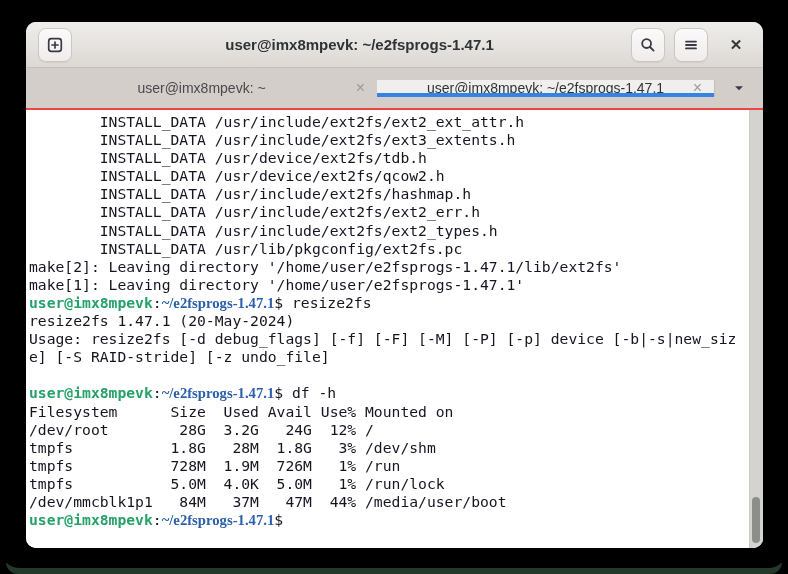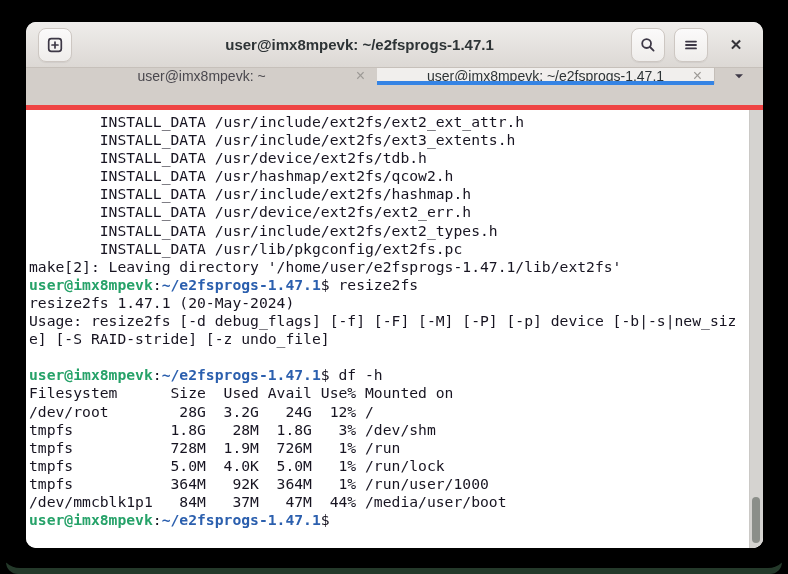--- a/index.html
+++ b/index.html
@@ -44,22 +44,22 @@
   .tb-right{margin-left:auto;display:flex;align-items:center;gap:9px;}
   .win-close{
     width:30px;height:30px;display:flex;align-items:center;justify-content:center;
     color:#36353a;font-size:15px;font-weight:bold;cursor:pointer;margin-left:4px;
   }
   .icon-svg{display:block;}
 
   
   .tabbar{
     height:42px;flex:0 0 42px;background:#d3cec9;
-    display:flex;align-items:flex-start;
-    border-bottom:5px solid #ef4444;box-sizing:border-box;
+    display:flex;align-items:center;
+    border-bottom:2px solid #ef4444;box-sizing:border-box;
   }
   .tab{
     position:relative;display:flex;align-items:center;justify-content:center;
     font-size:14px;color:#4a484e;cursor:pointer;box-sizing:border-box;
   }
   .tab-home{width:351px;}
   .tab-e2fs{width:337px;background:#f1efed;color:#2e3436;}
   .tab-e2fs::after{
     content:"";position:absolute;left:0;right:0;bottom:-1px;height:4px;
     background:var(--accent-blue,#3584e4);
@@ -79,21 +79,21 @@
     flex:1;position:relative;background:var(--terminal-bg,#fff);overflow:hidden;
     font-family:"DejaVu Sans Mono", monospace;font-size:14.7px;
   }
   .terminal-output{padding:3px 18px 0 3px;}
   .term-line{
     white-space:pre;line-height:18.1px;min-height:18.1px;
     color:var(--terminal-fg,#171421);
   }
   .seg-plain{color:var(--terminal-fg,#171421);}
   .seg-user{color:var(--prompt-green,#26a269);font-weight:bold;}
-  .seg-path{color:var(--prompt-blue,#2b5fae);font-weight:bold;}
+  .seg-path{color:var(--prompt-blue,#2b5fae);font-weight:bold;font-family:Liberation Serif, serif;}
 
   .scroll-track{
     position:absolute;top:0;right:0;width:14px;height:100%;
     background:#d5d3d0;border-left:1px solid #cbc9c6;box-sizing:border-box;
   }
   .scroll-thumb{
     position:absolute;right:3px;bottom:5px;width:8px;height:46px;
     border-radius:4px;background:#8b8e89;cursor:pointer;
   }
 </style>
@@ -151,38 +151,38 @@
         <path d="M4 6.2l4 4 4-4z" fill="#3d3846"></path>
       </svg>
     </div>
   </div>
 
   <div class="content">
     <div class="terminal-output">
         <div class="term-line"><span class="seg-plain">        INSTALL_DATA /usr/include/ext2fs/ext2_ext_attr.h</span></div>
         <div class="term-line"><span class="seg-plain">        INSTALL_DATA /usr/include/ext2fs/ext3_extents.h</span></div>
         <div class="term-line"><span class="seg-plain">        INSTALL_DATA /usr/device/ext2fs/tdb.h</span></div>
-        <div class="term-line"><span class="seg-plain">        INSTALL_DATA /usr/hashmap/ext2fs/qcow2.h</span></div>
+        <div class="term-line"><span class="seg-plain">        INSTALL_DATA /usr/device/ext2fs/qcow2.h</span></div>
         <div class="term-line"><span class="seg-plain">        INSTALL_DATA /usr/include/ext2fs/hashmap.h</span></div>
-        <div class="term-line"><span class="seg-plain">        INSTALL_DATA /usr/device/ext2fs/ext2_err.h</span></div>
+        <div class="term-line"><span class="seg-plain">        INSTALL_DATA /usr/include/ext2fs/ext2_err.h</span></div>
         <div class="term-line"><span class="seg-plain">        INSTALL_DATA /usr/include/ext2fs/ext2_types.h</span></div>
         <div class="term-line"><span class="seg-plain">        INSTALL_DATA /usr/lib/pkgconfig/ext2fs.pc</span></div>
         <div class="term-line"><span class="seg-plain">make[2]: Leaving directory '/home/user/e2fsprogs-1.47.1/lib/ext2fs'</span></div>
+        <div class="term-line"><span class="seg-plain">make[1]: Leaving directory '/home/user/e2fsprogs-1.47.1'</span></div>
         <div class="term-line"><span class="seg-user">user@imx8mpevk</span><span class="seg-plain">:</span><span class="seg-path">~/e2fsprogs-1.47.1</span><span class="seg-plain">$ resize2fs</span></div>
         <div class="term-line"><span class="seg-plain">resize2fs 1.47.1 (20-May-2024)</span></div>
         <div class="term-line"><span class="seg-plain">Usage: resize2fs [-d debug_flags] [-f] [-F] [-M] [-P] [-p] device [-b|-s|new_siz</span></div>
         <div class="term-line"><span class="seg-plain">e] [-S RAID-stride] [-z undo_file]</span></div>
         <div class="term-line"></div>
         <div class="term-line"><span class="seg-user">user@imx8mpevk</span><span class="seg-plain">:</span><span class="seg-path">~/e2fsprogs-1.47.1</span><span class="seg-plain">$ df -h</span></div>
         <div class="term-line"><span class="seg-plain">Filesystem      Size  Used Avail Use% Mounted on</span></div>
         <div class="term-line"><span class="seg-plain">/dev/root        28G  3.2G   24G  12% /</span></div>
         <div class="term-line"><span class="seg-plain">tmpfs           1.8G   28M  1.8G   3% /dev/shm</span></div>
         <div class="term-line"><span class="seg-plain">tmpfs           728M  1.9M  726M   1% /run</span></div>
         <div class="term-line"><span class="seg-plain">tmpfs           5.0M  4.0K  5.0M   1% /run/lock</span></div>
-        <div class="term-line"><span class="seg-plain">tmpfs           364M   92K  364M   1% /run/user/1000</span></div>
         <div class="term-line"><span class="seg-plain">/dev/mmcblk1p1   84M   37M   47M  44% /media/user/boot</span></div>
         <div class="term-line"><span class="seg-user">user@imx8mpevk</span><span class="seg-plain">:</span><span class="seg-path">~/e2fsprogs-1.47.1</span><span class="seg-plain">$</span></div>
       </div>
     <div class="scroll-track">
       <div class="scroll-thumb"></div>
     </div>
   </div>
 
 </div>
 

